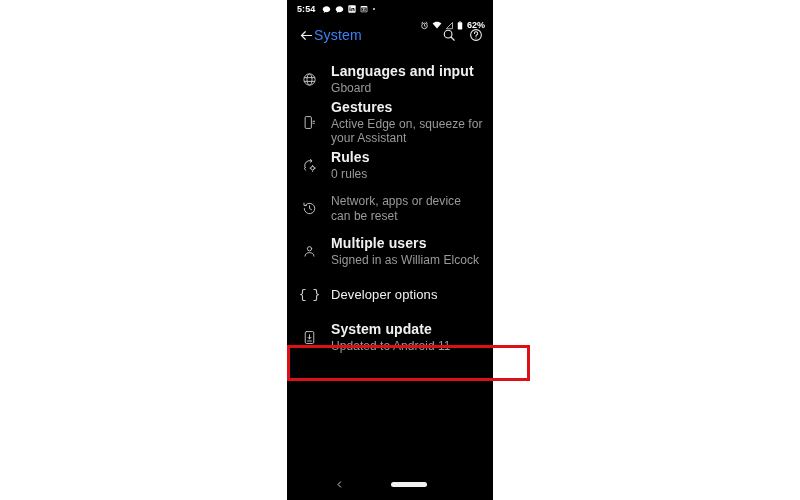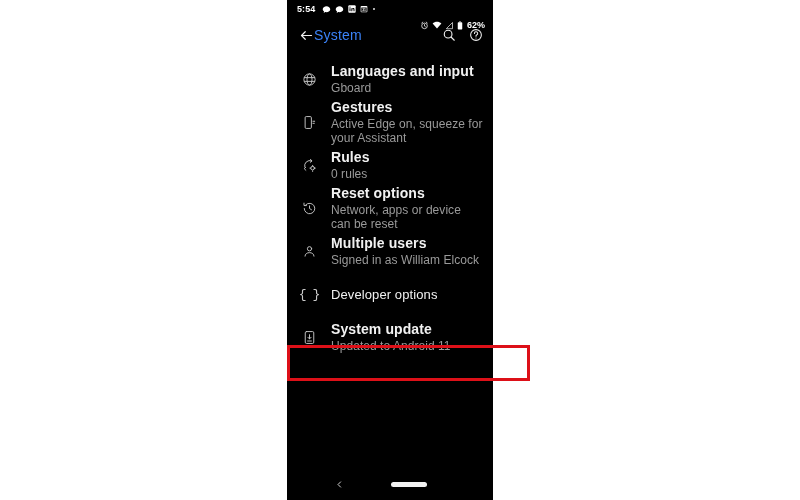--- a/index.html
+++ b/index.html
@@ -293,21 +293,20 @@
 
     <div class="list-item">
       <span class="item-icon">
         <svg width="15" height="15" viewBox="0 0 24 24" fill="none" stroke="currentColor" stroke-width="1.5" stroke-linecap="round">
           <path d="M3.6 12a8.4 8.4 0 1 0 2.5-6"></path>
           <path d="M3.2 3.4v3.9h3.9"></path>
           <path d="M12 7.8V12l3.2 2"></path>
         </svg>
       </span>
       <span class="item-text">
-        <span class="item-title">Reset options</span>
         <span class="item-subtitle">Network, apps or device can be reset</span>
       </span>
     </div>
 
     <div class="list-item">
       <span class="item-icon">
         <svg width="15" height="15" viewBox="0 0 24 24" fill="none" stroke="currentColor" stroke-width="1.5" stroke-linecap="round">
           <circle cx="12" cy="7.6" r="3.4"></circle>
           <path d="M4.8 19.4c0-3.4 3.2-5.6 7.2-5.6s7.2 2.2 7.2 5.6"></path>
         </svg>

